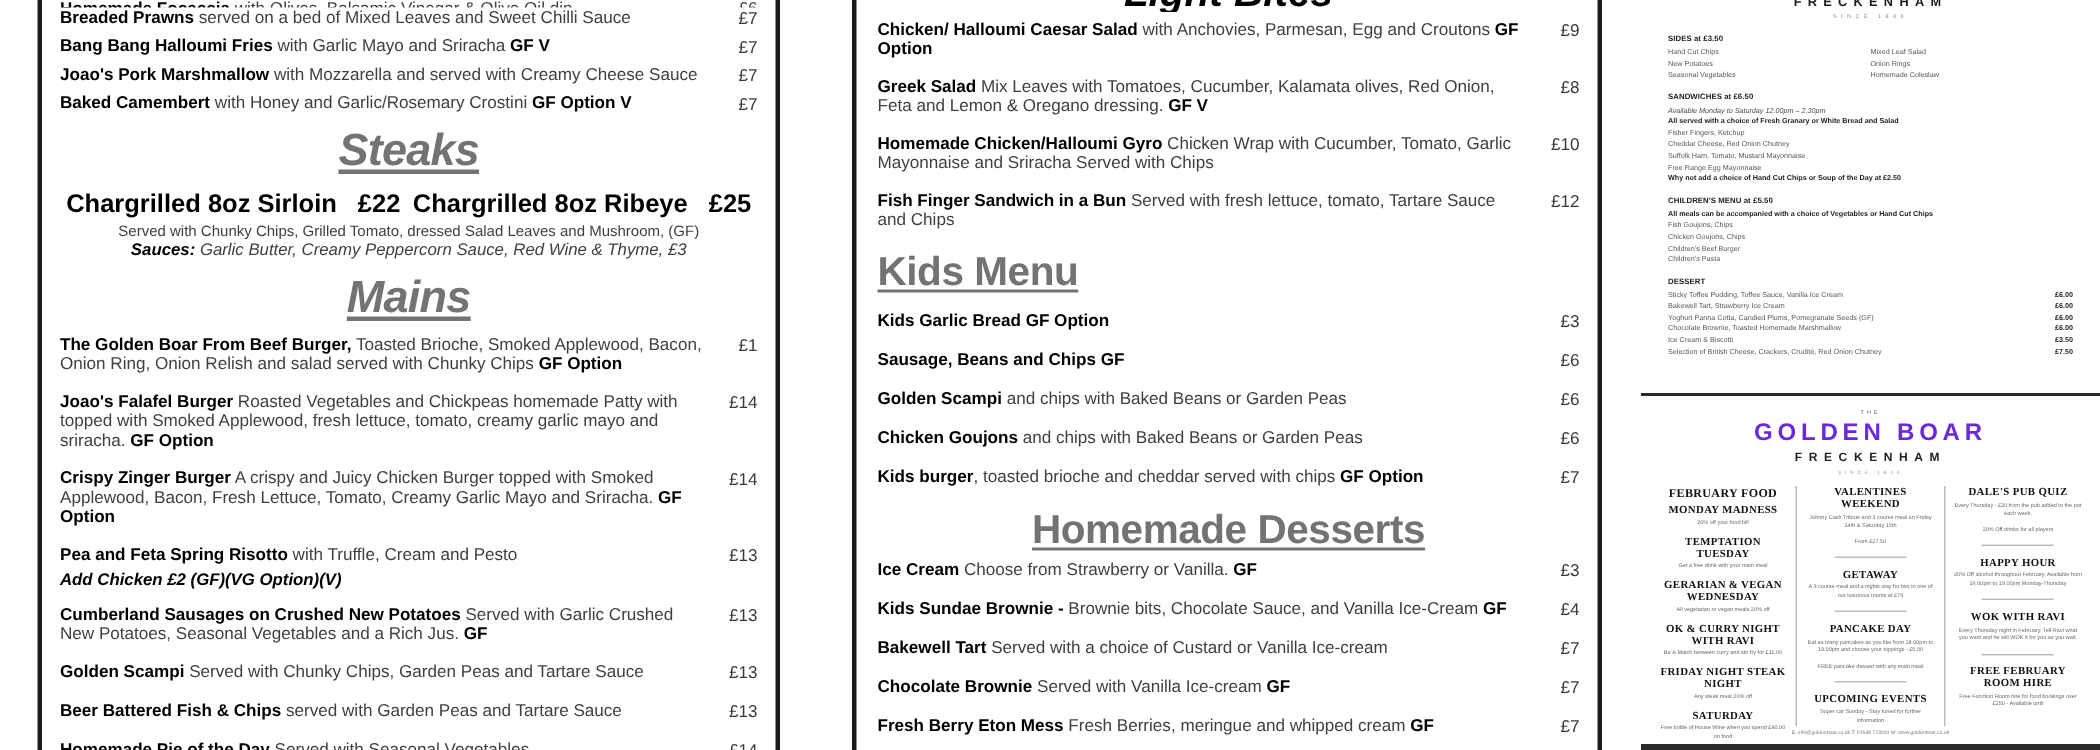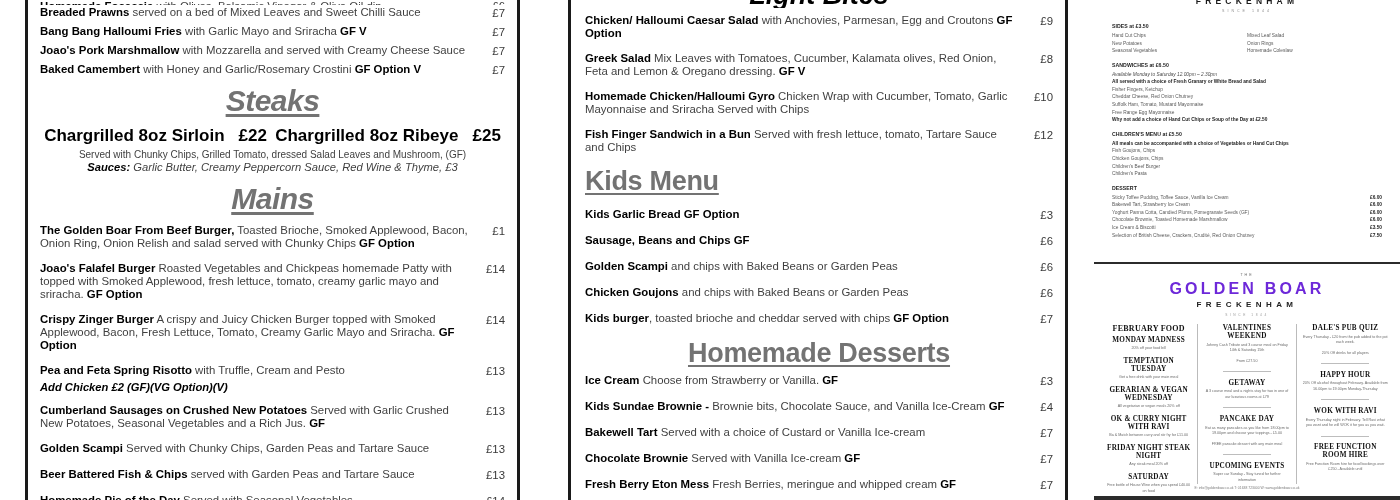--- a/index.html
+++ b/index.html
@@ -522,21 +522,21 @@
         <div class="po-h">DALE'S PUB QUIZ</div>
         <div class="po-b">Every Thursday - £20 from the pub added to the pot each week.</div>
         <div class="po-b">20% Off drinks for all players</div>
         <div class="po-rule"></div>
         <div class="po-h">HAPPY HOUR</div>
         <div class="po-b">20% Off alcohol throughout February. Available from 16.00pm to 19.00pm Monday-Thursday</div>
         <div class="po-rule"></div>
         <div class="po-h">WOK WITH RAVI</div>
         <div class="po-b">Every Thursday night in February. Tell Ravi what you want and he will WOK it for you as you wait.</div>
         <div class="po-rule"></div>
-        <div class="po-h">FREE FUNCTION ROOM HIRE</div>
+        <div class="po-h">FREE FEBRUARY ROOM HIRE</div>
         <div class="po-b">Free Function Room hire for food bookings over £250 - Available until</div>
       </div>
 
     </div>
 
     <div class="po-foot">E: info@goldenboar.co.uk   T: 01638 723000   W: www.goldenboar.co.uk</div>
   </div>
 
 </div>
 

